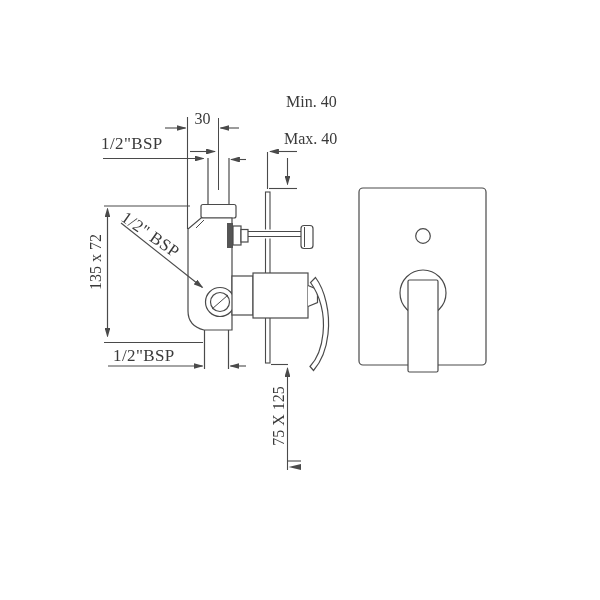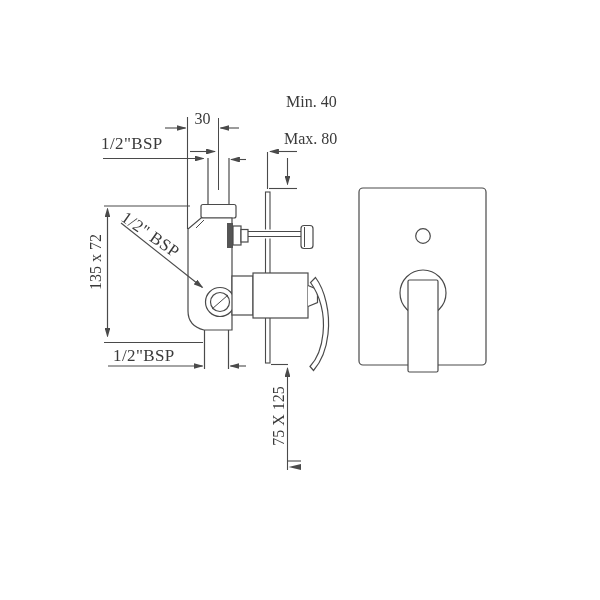--- a/index.html
+++ b/index.html
@@ -118,21 +118,21 @@
       </g>
     </g>
   </svg>
 
   <div class="lbl f16" style="left:186px;top:110px;width:33px;text-align:center;">30</div>
 
   <div class="lbl f17" style="left:101px;top:134px;">1/2"BSP</div>
 
   <div class="lbl f16" style="left:286px;top:93px;">Min. 40</div>
 
-  <div class="lbl f16" style="left:284px;top:130px;">Max. 80</div>
+  <div class="lbl f16" style="left:284px;top:130px;">Max. 40</div>
 
   <div class="lbl f16 rot-ccw ctr" style="left:96px;top:262px;">135 x 72</div>
 
   <div class="lbl f17 rot-diag ctr" style="left:150px;top:235px;">1/2" BSP</div>
 
   <div class="lbl f17" style="left:113px;top:346px;">1/2"BSP</div>
 
   <div class="lbl f16 rot-ccw ctr" style="left:279px;top:416px;">75 X 125</div>
 
 </div>

